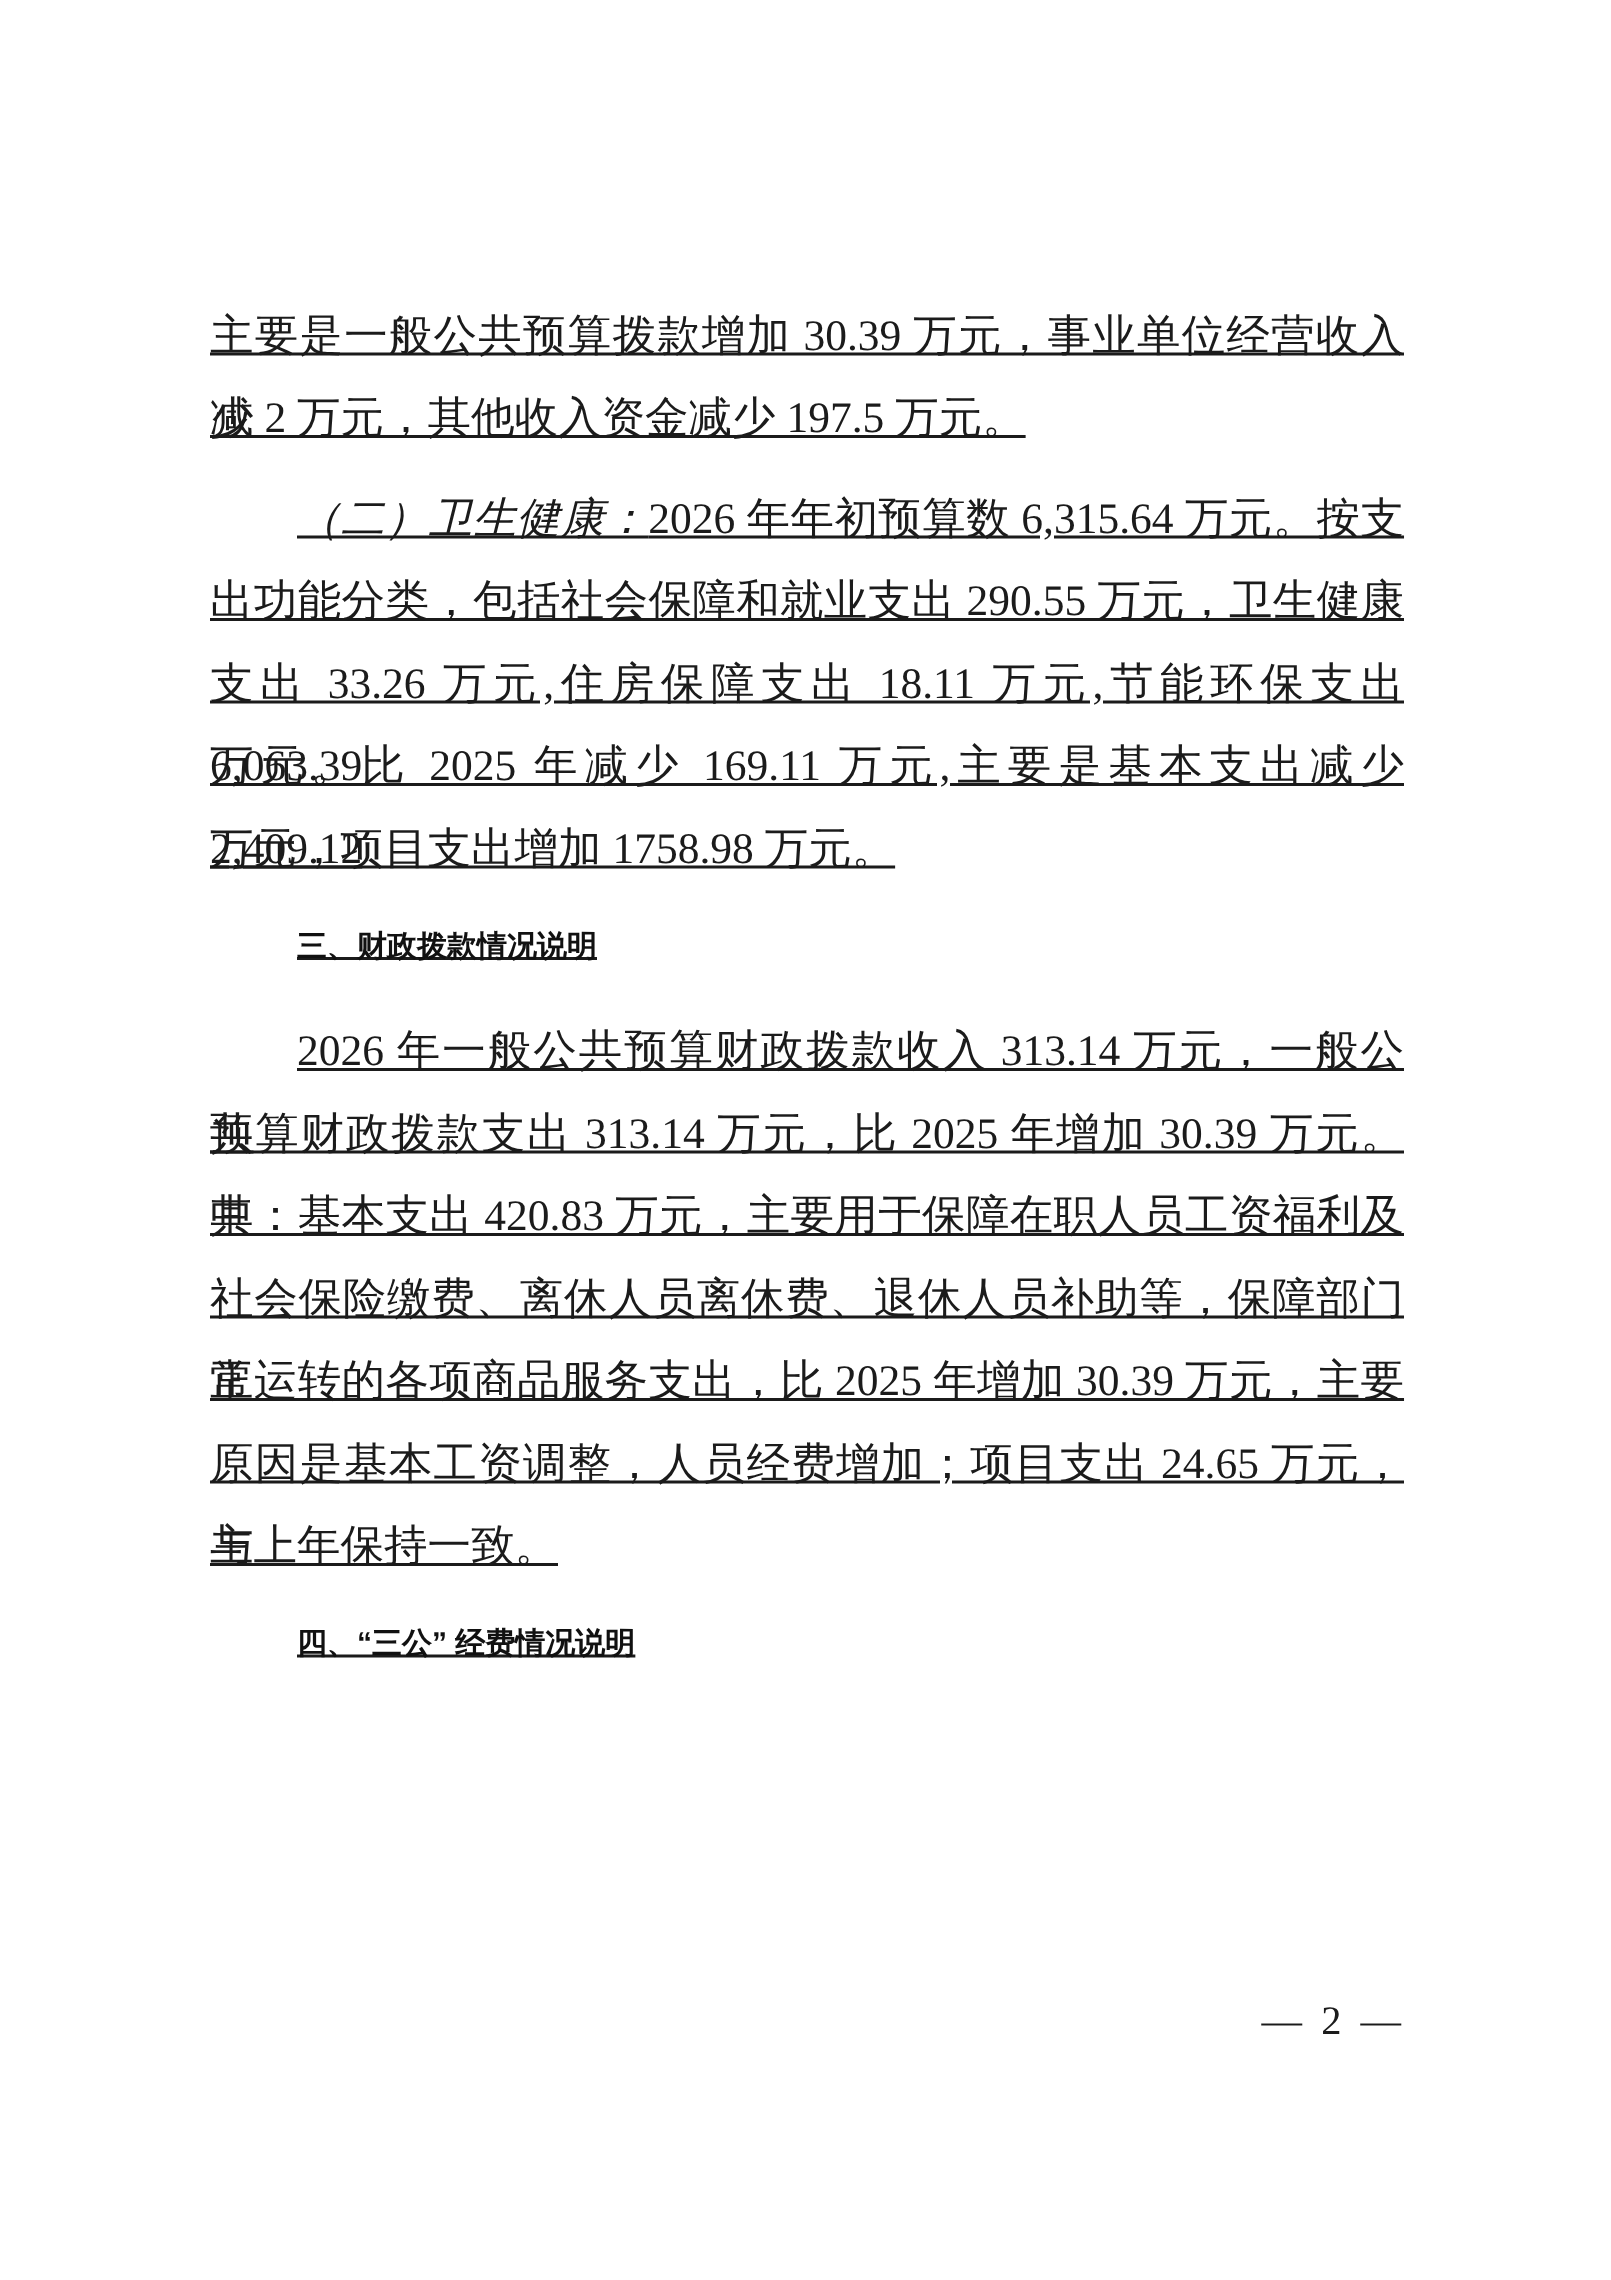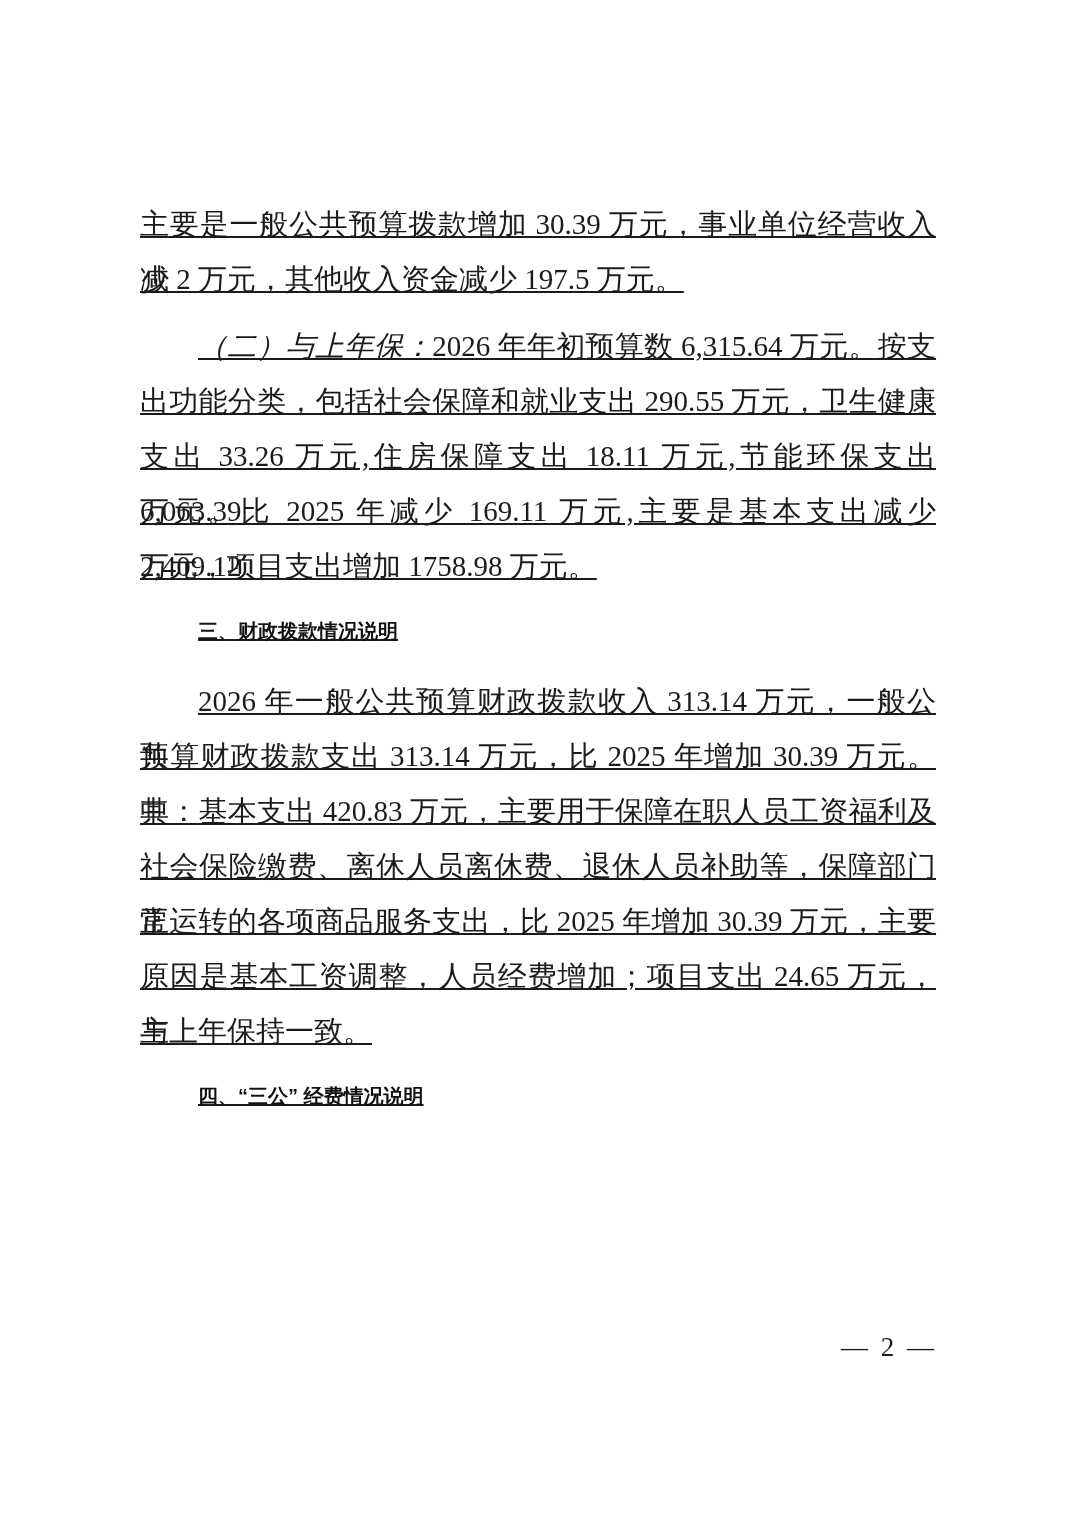--- a/index.html
+++ b/index.html
@@ -79,21 +79,21 @@
 
 <div class="page">
   <main class="content">
 
     <section class="para">
       <div class="ln just">主要是一般公共预算拨款增加 30.39 万元，事业单位经营收入减</div>
       <div class="ln end">少 2 万元，其他收入资金减少 197.5 万元。</div>
     </section>
 
     <section class="para sp">
-      <div class="ln just indent"><span class="lead">（二）与上年保：</span><span>2026 年年初预算数 6,315.64 万元。按支</span></div>
+      <div class="ln just indent"><span class="lead">（二）卫生健康：</span><span>2026 年年初预算数 6,315.64 万元。按支</span></div>
       <div class="ln just">出功能分类，包括社会保障和就业支出 290.55 万元，卫生健康</div>
       <div class="ln just">支出 33.26 万元,住房保障支出 18.11 万元,节能环保支出 6,063.39</div>
       <div class="ln just">万元。比 2025 年减少 169.11 万元,主要是基本支出减少 2,409.12</div>
       <div class="ln end">万元，项目支出增加 1758.98 万元。</div>
     </section>
 
     <h2 class="heading">三、财政拨款情况说明</h2>
 
     <section class="para">
       <div class="ln just indent">2026 年一般公共预算财政拨款收入 313.14 万元，一般公共</div>

